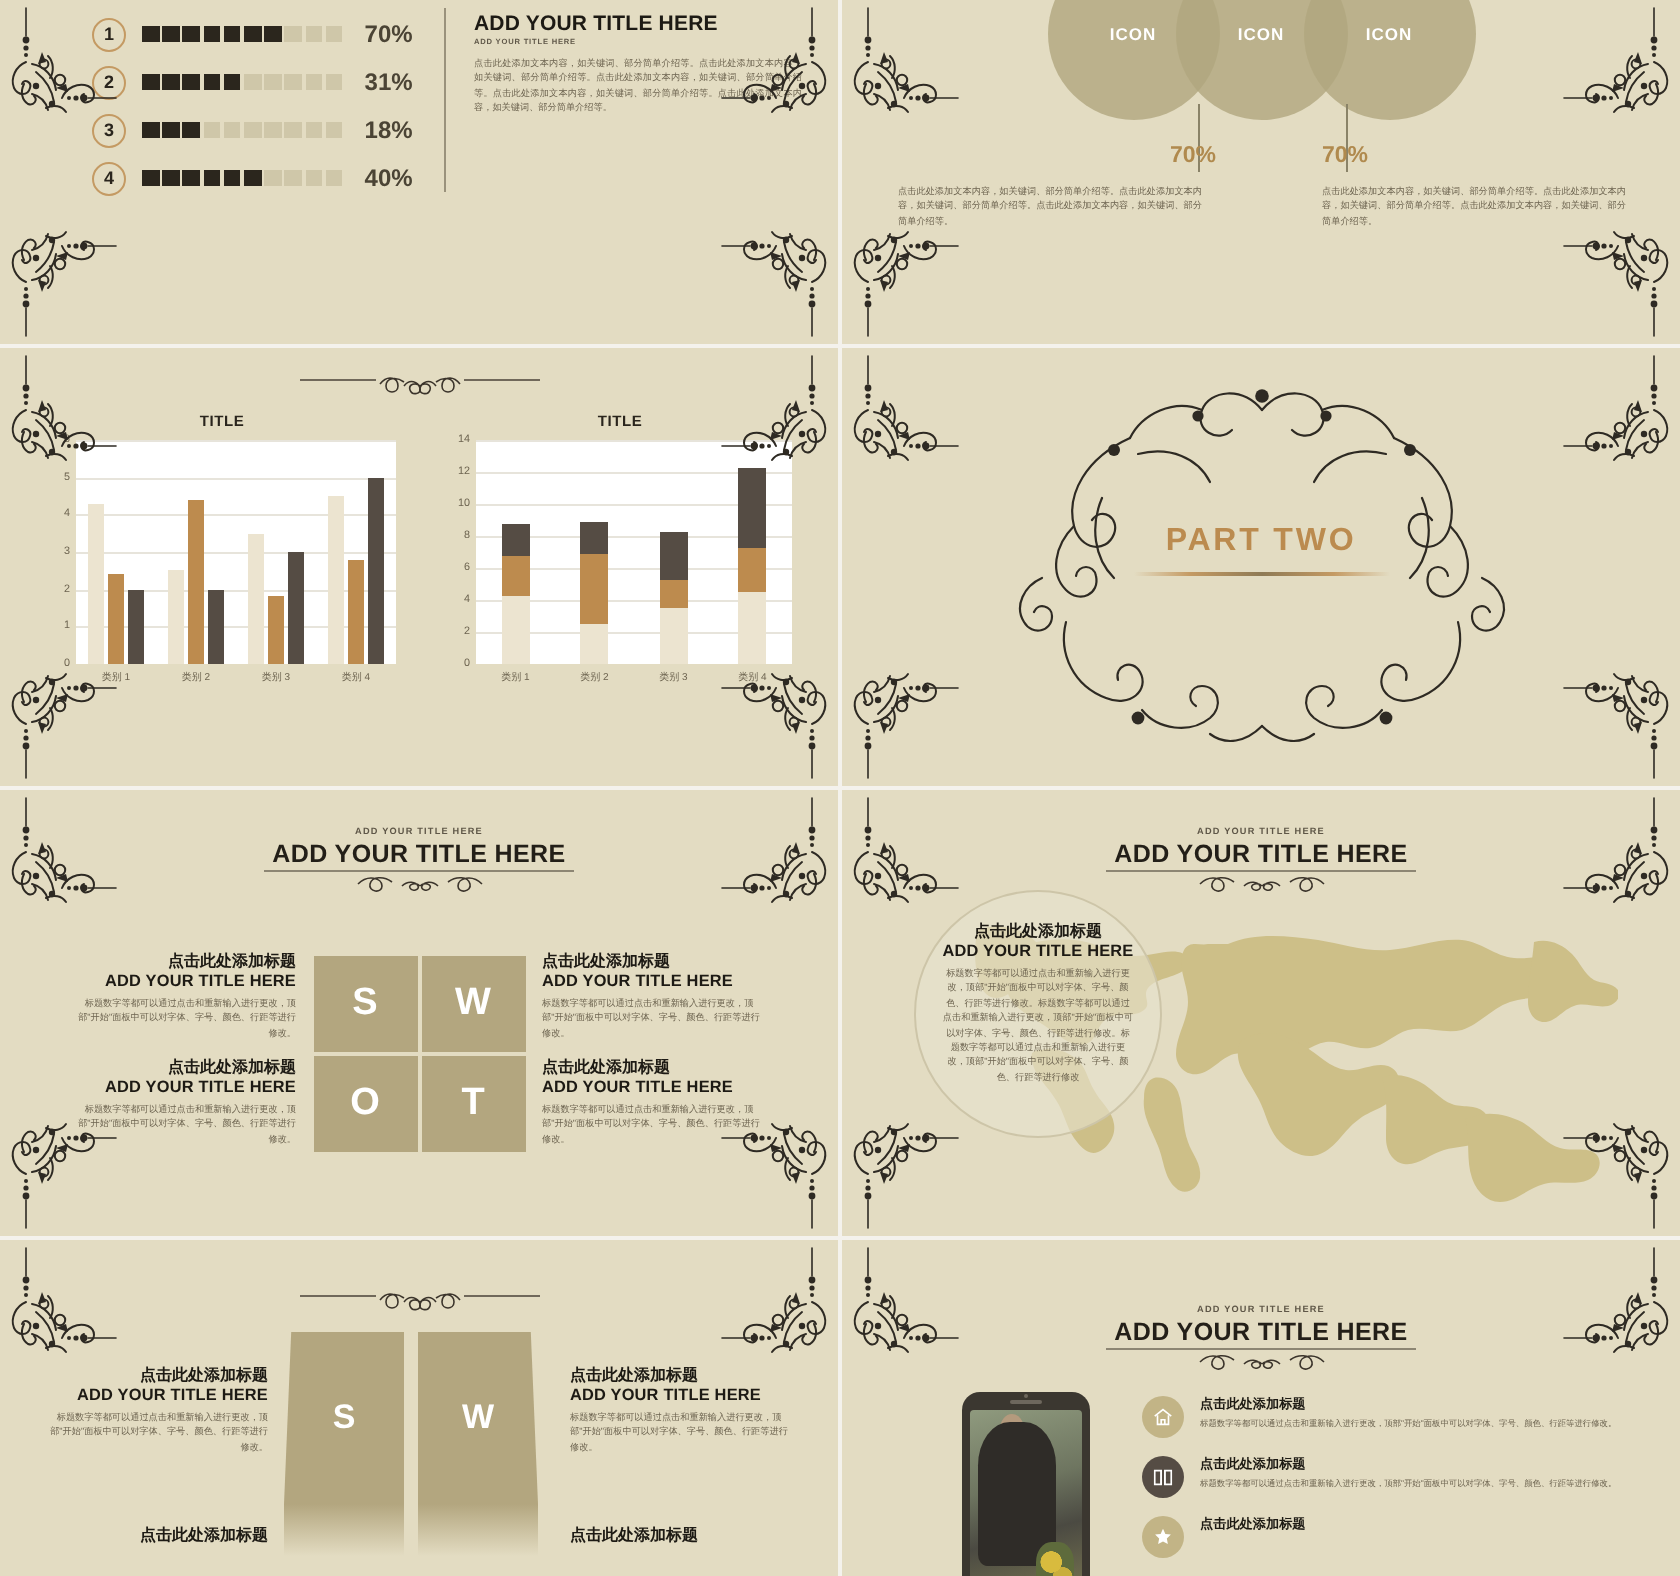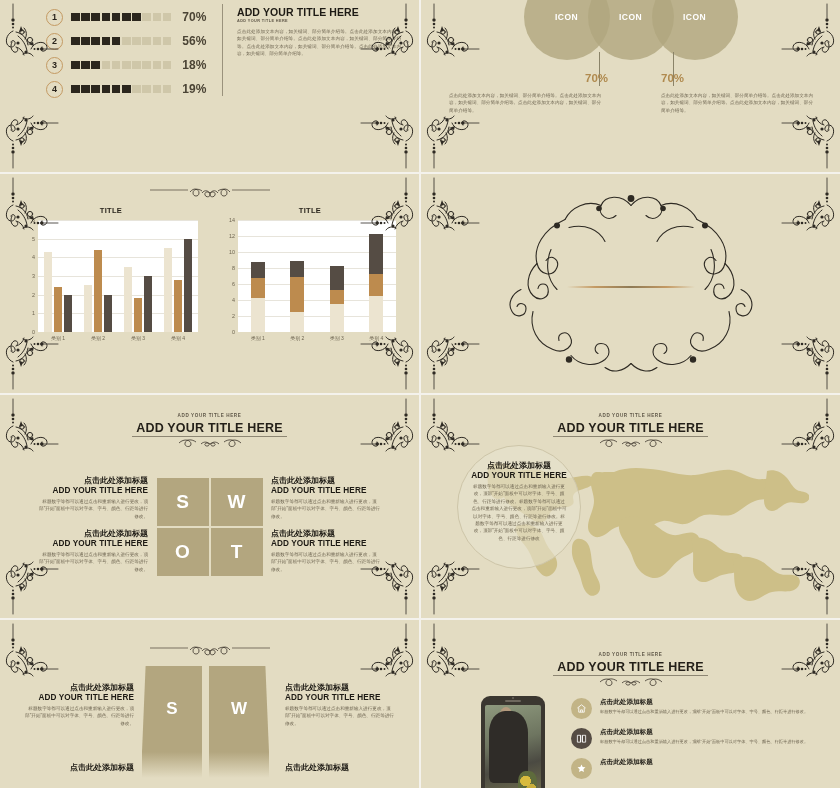--- a/index.html
+++ b/index.html
@@ -169,21 +169,21 @@
               <div class="blk on"></div>
               <div class="blk on"></div>
               <div class="blk on"></div>
               <div class="blk on"></div>
               <div class="blk"></div>
               <div class="blk"></div>
               <div class="blk"></div>
               <div class="blk"></div>
               <div class="blk"></div>
             </div>
-          <div class="ppct">56%</div>
+          <div class="ppct">31%</div>
         </div>
         <div class="prow">
           <div class="pnum">3</div>
           <div class="blocks">
               <div class="blk on"></div>
               <div class="blk on"></div>
               <div class="blk on"></div>
               <div class="blk"></div>
               <div class="blk"></div>
               <div class="blk"></div>
@@ -201,21 +201,21 @@
               <div class="blk on"></div>
               <div class="blk on"></div>
               <div class="blk on"></div>
               <div class="blk on"></div>
               <div class="blk on"></div>
               <div class="blk"></div>
               <div class="blk"></div>
               <div class="blk"></div>
               <div class="blk"></div>
             </div>
-          <div class="ppct">19%</div>
+          <div class="ppct">40%</div>
         </div>
       </div>
       <div class="s1-div"></div>
       <div class="s1-right">
         <div class="t1">ADD YOUR TITLE HERE</div>
         <div class="t2">ADD YOUR TITLE HERE</div>
         <div class="cn" style="margin-top:5px">点击此处添加文本内容，如关键词、部分简单介绍等。点击此处添加文本内容，如关键词、部分简单介绍等。点击此处添加文本内容，如关键词、部分简单介绍等。点击此处添加文本内容，如关键词、部分简单介绍等。点击此处添加文本内容，如关键词、部分简单介绍等。</div>
       </div>
     </div>
     <div class="orn tl">
@@ -661,20 +661,21 @@
           <circle cx="212" cy="170" r="3.2" fill="#2e2a23" stroke="none"></circle>
           <path d="M124 178c8 6 18 4 26-4"></path>
           <path d="M176 178c-8 6-18 4-26-4"></path>
           <path d="M88 38c16-4 30 2 36 14"></path>
           <path d="M212 38c-16-4-30 2-36 14"></path>
           <path d="M70 60c-6 14-4 30 6 40"></path>
           <path d="M230 60c6 14 4 30-6 40"></path>
         </g>
       </svg>
     </div>
+    <div class="part-txt">PART TWO</div>
     <div class="part-rule"></div>
     <div class="orn tl">
         <svg viewBox="0 0 58 58" fill="none" stroke="#2e2a23" stroke-width="1" stroke-linecap="round">
   <line x1="11" y1="2" x2="11" y2="16" stroke-width=".8"></line>
   <circle cx="11" cy="18" r="1.7" fill="#2e2a23" stroke="none"></circle>
   <circle cx="11" cy="22" r="1.3" fill="#2e2a23" stroke="none"></circle>
   <circle cx="11" cy="25.5" r="1" fill="#2e2a23" stroke="none"></circle>
   <line x1="56" y1="47" x2="42" y2="47" stroke-width=".8"></line>
   <circle cx="40" cy="47" r="1.7" fill="#2e2a23" stroke="none"></circle>
   <circle cx="36" cy="47" r="1.3" fill="#2e2a23" stroke="none"></circle>

